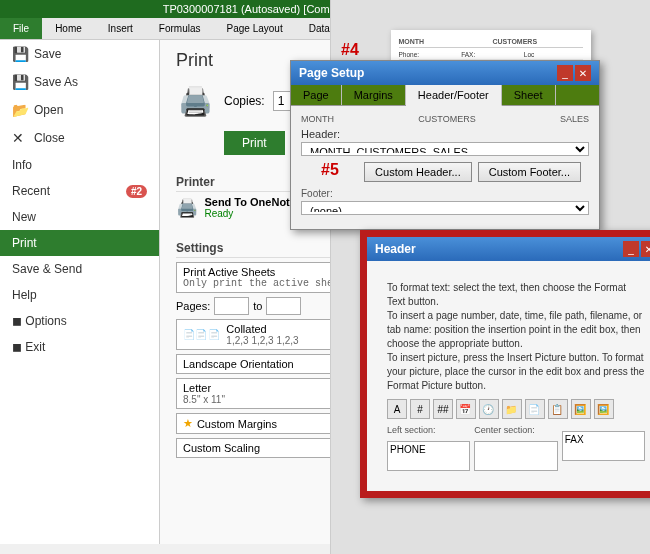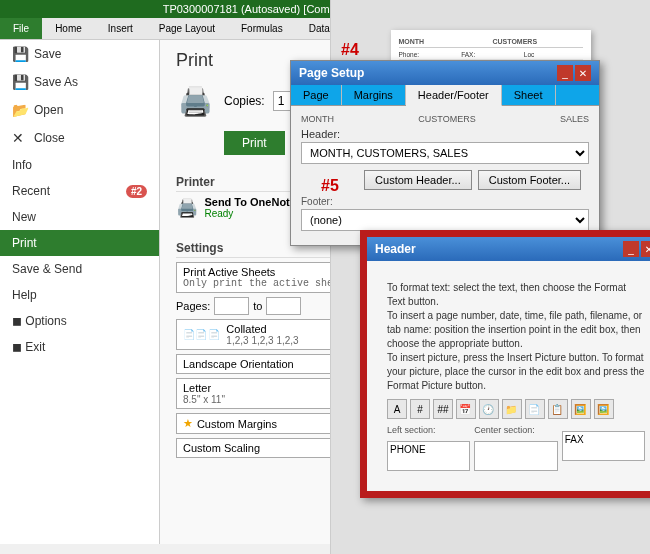--- a/index.html
+++ b/index.html
@@ -270,21 +270,21 @@
       width: 16px;
       height: 16px;
       cursor: pointer;
       font-size: 10px;
       display: flex;
       align-items: center;
       justify-content: center;
     }
     .dialog-tabs {
       display: flex;
-      background: #0ea5e9;
+      background: #4d7c0f;
       border-bottom: 1px solid #999;
     }
     .dialog-tab {
       padding: 4px 12px;
       font-size: 11px;
       cursor: pointer;
       border-right: 1px solid #bbb;
     }
     .dialog-tab.active {
       background: #f0f0f0;
@@ -298,21 +298,21 @@
       align-items: center;
       gap: 6px;
       margin-bottom: 6px;
     }
     .dialog-select {
       flex: 1;
       border: 1px solid #aaa;
       background: white;
       padding: 2px 4px;
       font-size: 11px;
-      height: 22px;
+      height: 14px;
     }
     .dialog-btn-row {
       display: flex;
       gap: 6px;
       margin: 6px 8px;
       justify-content: flex-end;
     }
     .dialog-btn {
       border: 1px solid #888;
       background: linear-gradient(to bottom, #f5f5f5, #e0e0e0);
@@ -386,22 +386,22 @@
 <body>
 
 <div class="title-bar">
   <span>TP0300007181 (Autosaved) [Compatibility Mode] - Microsoft Excel</span>
 </div>
 
 <div class="ribbon-tabs">
   <div class="ribbon-tab active">File</div>
   <div class="ribbon-tab">Home</div>
   <div class="ribbon-tab">Insert</div>
+  <div class="ribbon-tab">Formulas</div>
   <div class="ribbon-tab">Page Layout</div>
-  <div class="ribbon-tab">Formulas</div>
   <div class="ribbon-tab">Data</div>
   <div class="ribbon-tab">Review</div>
   <div class="ribbon-tab">View</div>
 </div>
 
 <div class="main-layout">
 
   <div class="backstage-panel">
     <div class="backstage-menu-item">
       <span class="icon">💾</span>

